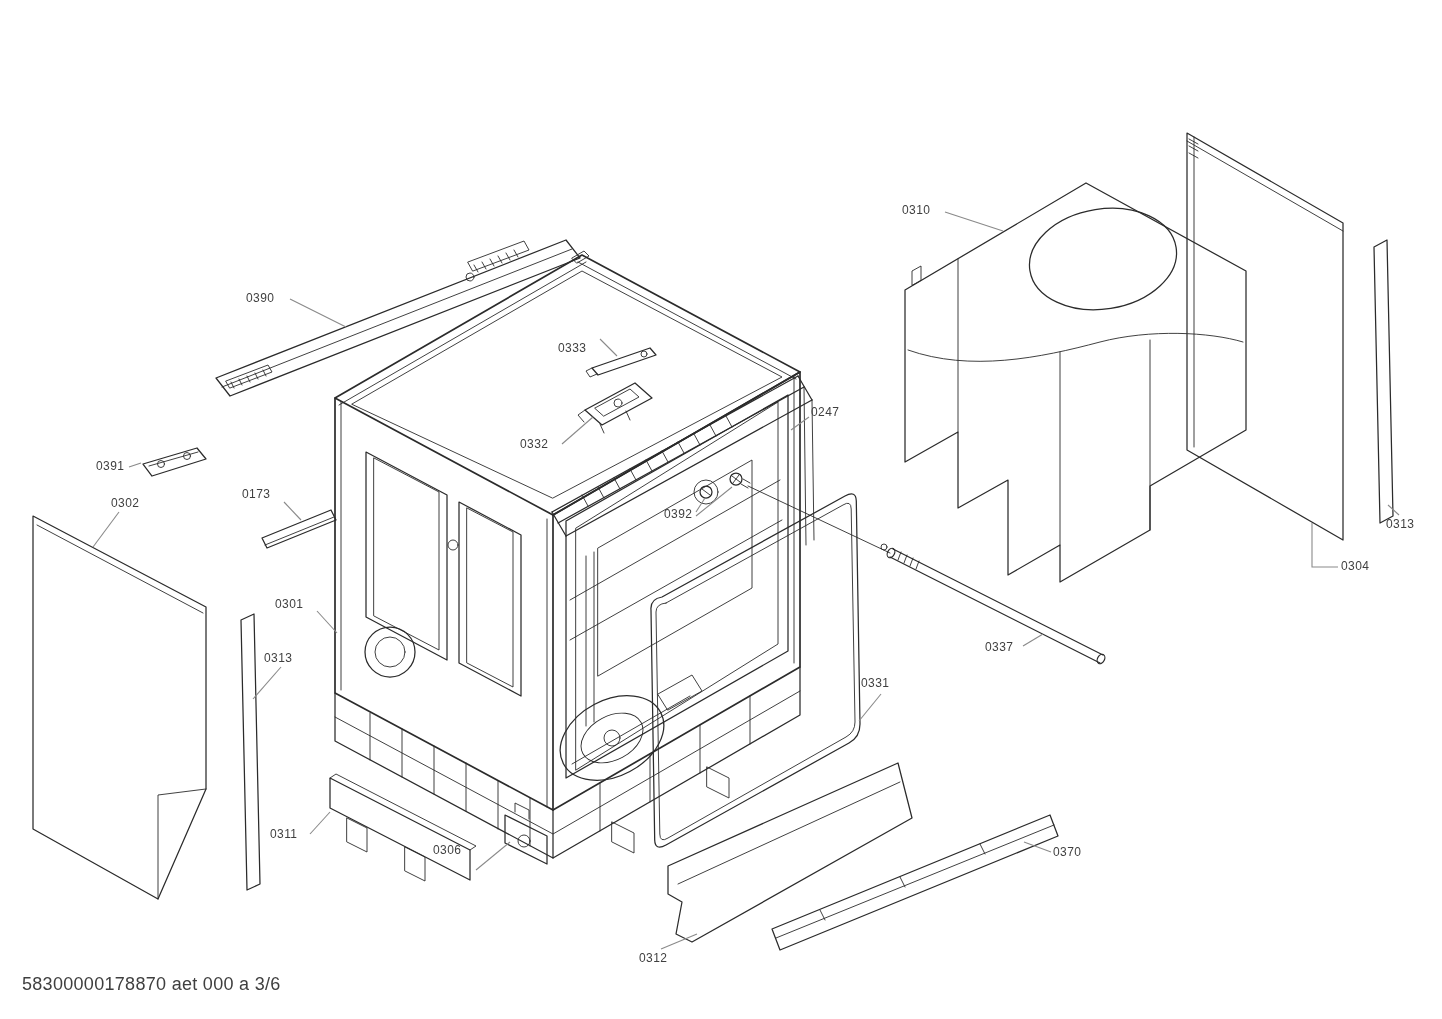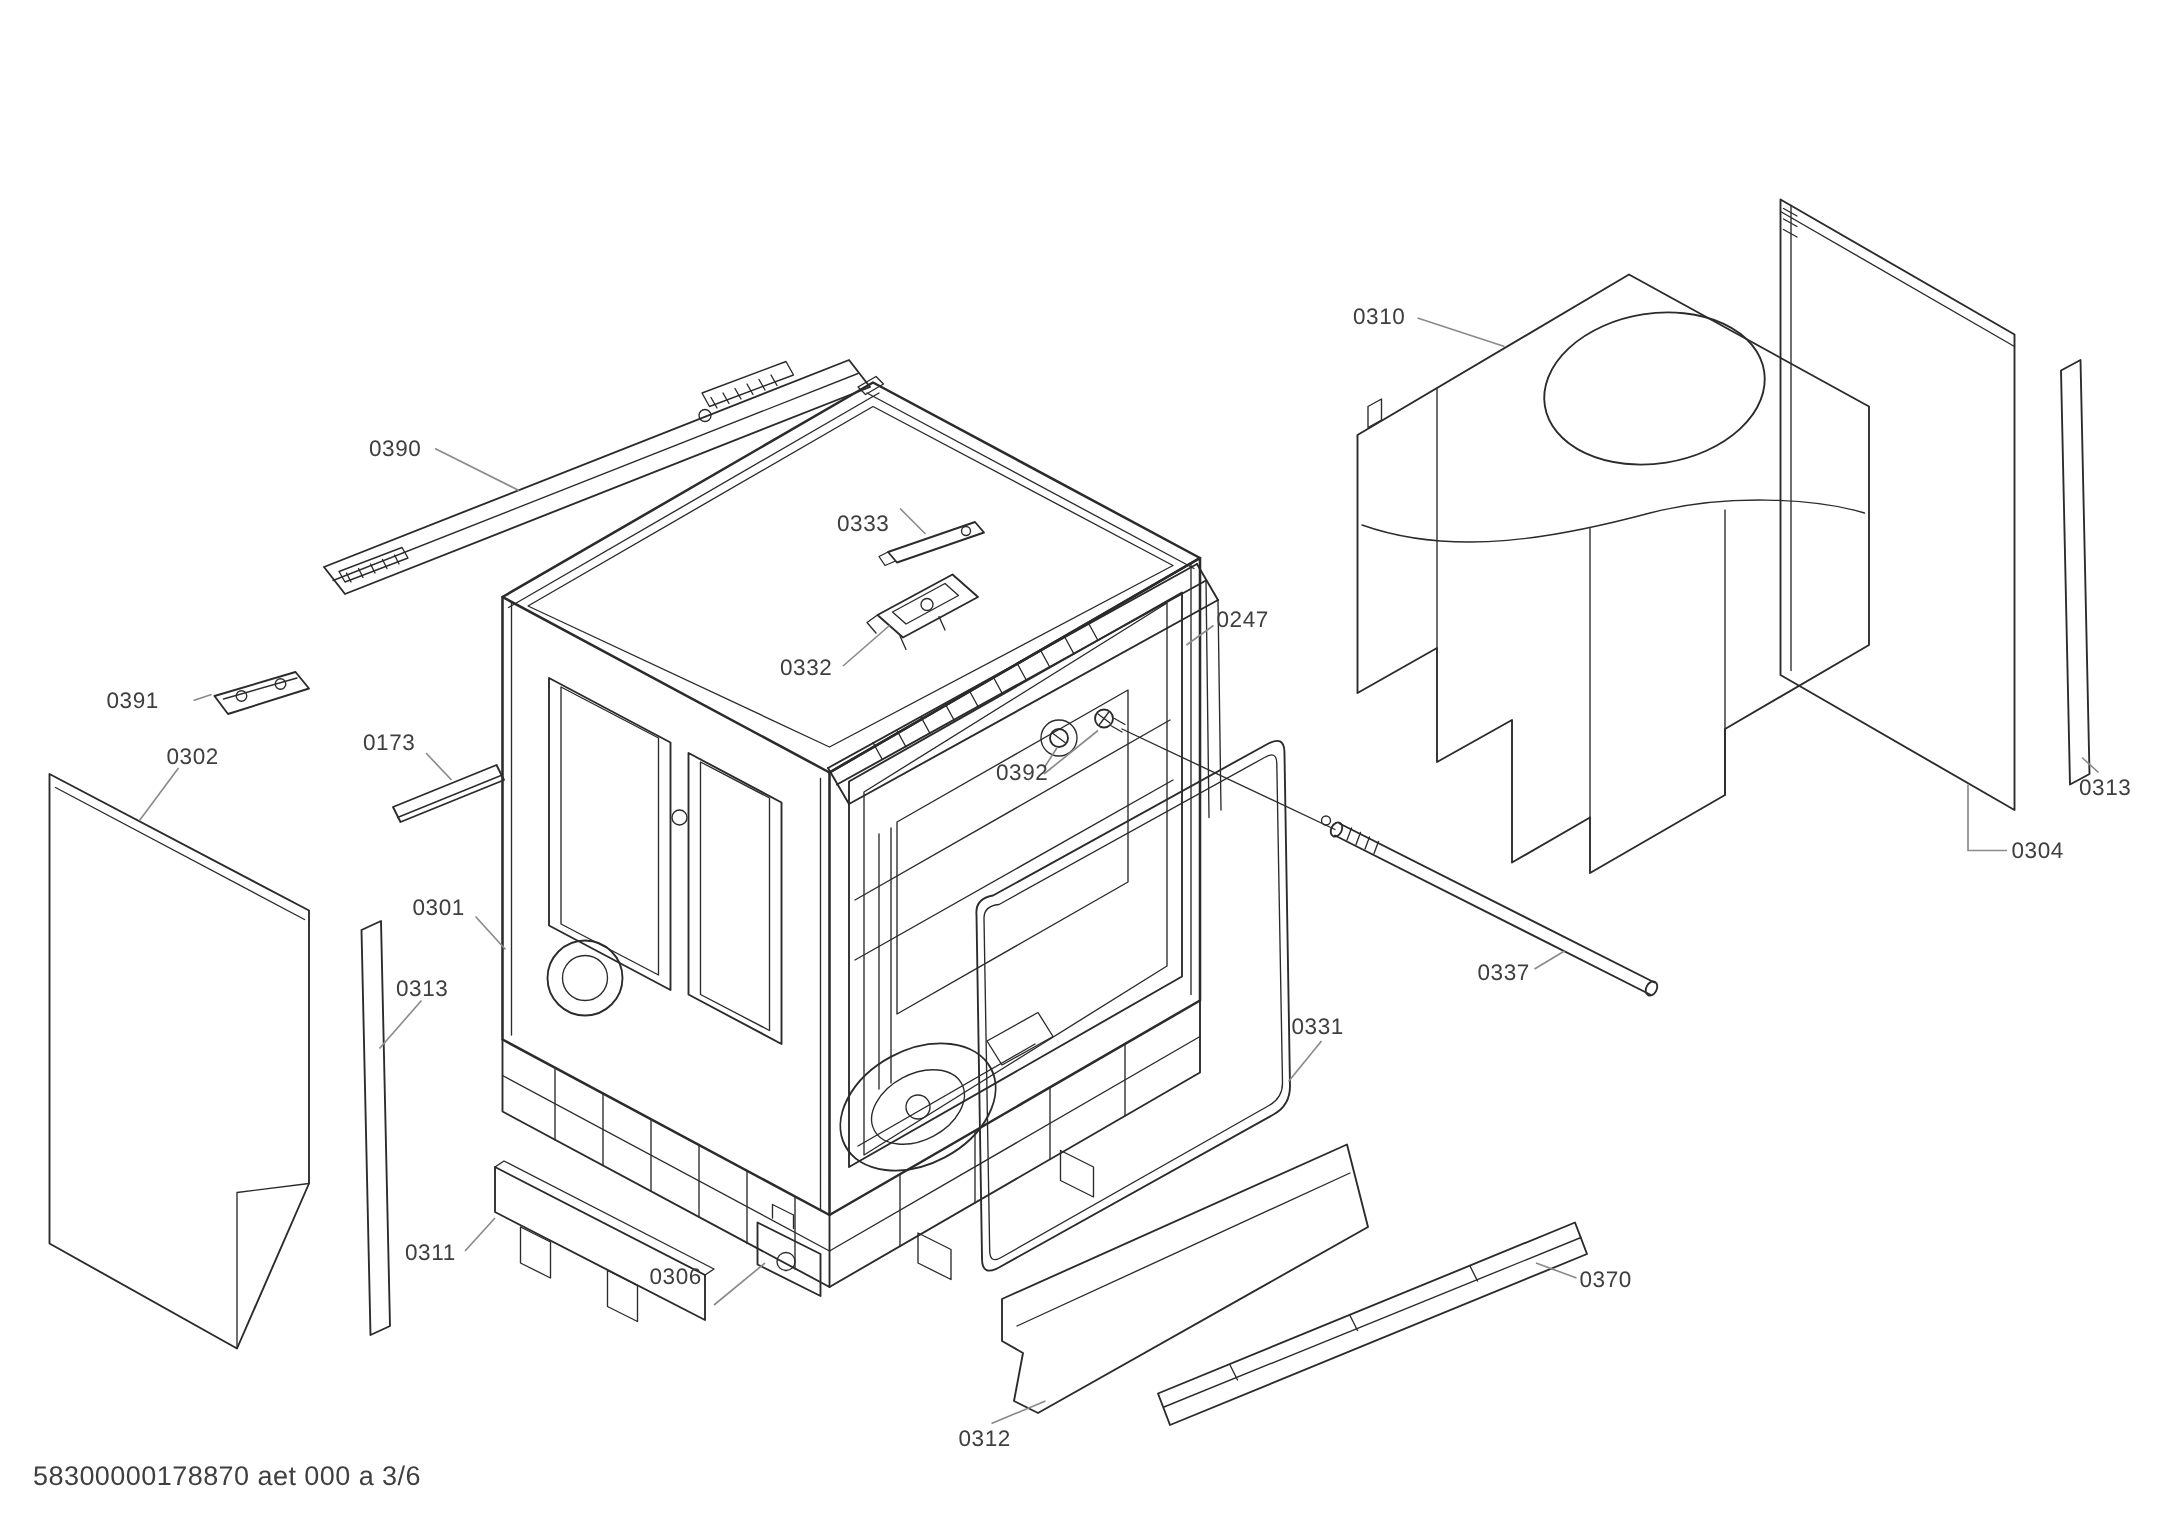--- a/index.html
+++ b/index.html
@@ -11,21 +11,21 @@
     overflow: hidden;
   }
   .stage { position: relative; width: 1442px; height: 1019px; background: var(--bg,#ffffff); }
   .stage svg { position: absolute; left: 0; top: 0; }
   .draw { fill: none; stroke: var(--line,#2b2b2b); stroke-width: 1.25; stroke-linecap: round; stroke-linejoin: round; }
   .thin { stroke-width: 0.9; }
   .thick { stroke-width: 1.7; }
   .leader { fill: none; stroke: var(--leader,#8a8a8a); stroke-width: 1.1; }
   .part-label {
     position: absolute;
-    font-size: 15px;
+    font-size: 12px;
     color: var(--labelc,#3f3f3f);
     letter-spacing: 0.4px;
     white-space: nowrap;
     text-align: center;
   }
   .footer {
     position: absolute; left: 22px; top: 974px;
     font-size: 18px; color: var(--labelc,#3a3a3a);
     letter-spacing: 0.3px;
   }
@@ -209,21 +209,21 @@
       <path class="leader" d="M1338,567 L1312,567 L1312,523"></path>
       <path class="leader" d="M1023,646 L1043,634"></path>
       <path class="leader" d="M881,694 L859,721"></path>
       <path class="leader" d="M1051,852 L1024,842"></path>
     </g>
   </svg>
 
   <div class="part-label" style="left:246px;top:291px">0390</div>
   <div class="part-label" style="left:558px;top:341px">0333</div>
   <div class="part-label" style="left:520px;top:437px">0332</div>
-  <div class="part-label" style="left:71px;top:459px">0391</div>
+  <div class="part-label" style="left:96px;top:459px">0391</div>
   <div class="part-label" style="left:111px;top:496px">0302</div>
   <div class="part-label" style="left:242px;top:487px">0173</div>
   <div class="part-label" style="left:275px;top:597px">0301</div>
   <div class="part-label" style="left:264px;top:651px">0313</div>
   <div class="part-label" style="left:270px;top:827px">0311</div>
   <div class="part-label" style="left:433px;top:843px">0306</div>
   <div class="part-label" style="left:639px;top:951px">0312</div>
   <div class="part-label" style="left:811px;top:405px">0247</div>
   <div class="part-label" style="left:664px;top:507px">0392</div>
   <div class="part-label" style="left:902px;top:203px">0310</div>

